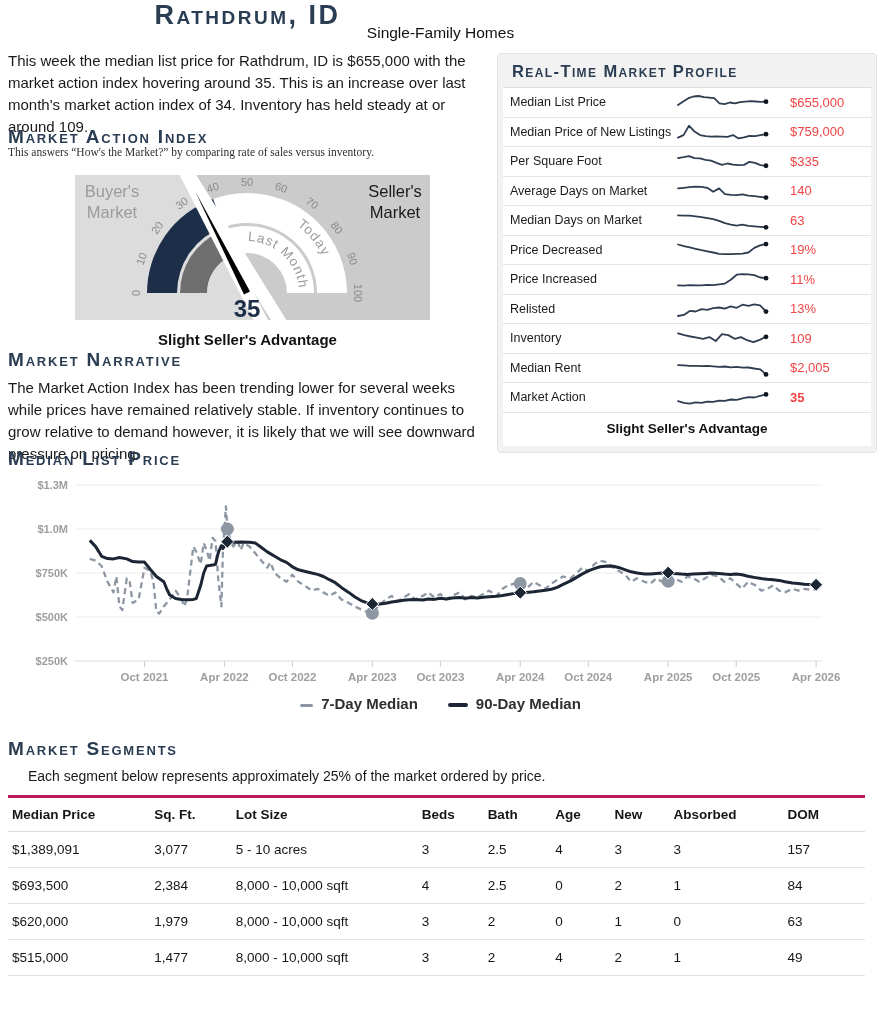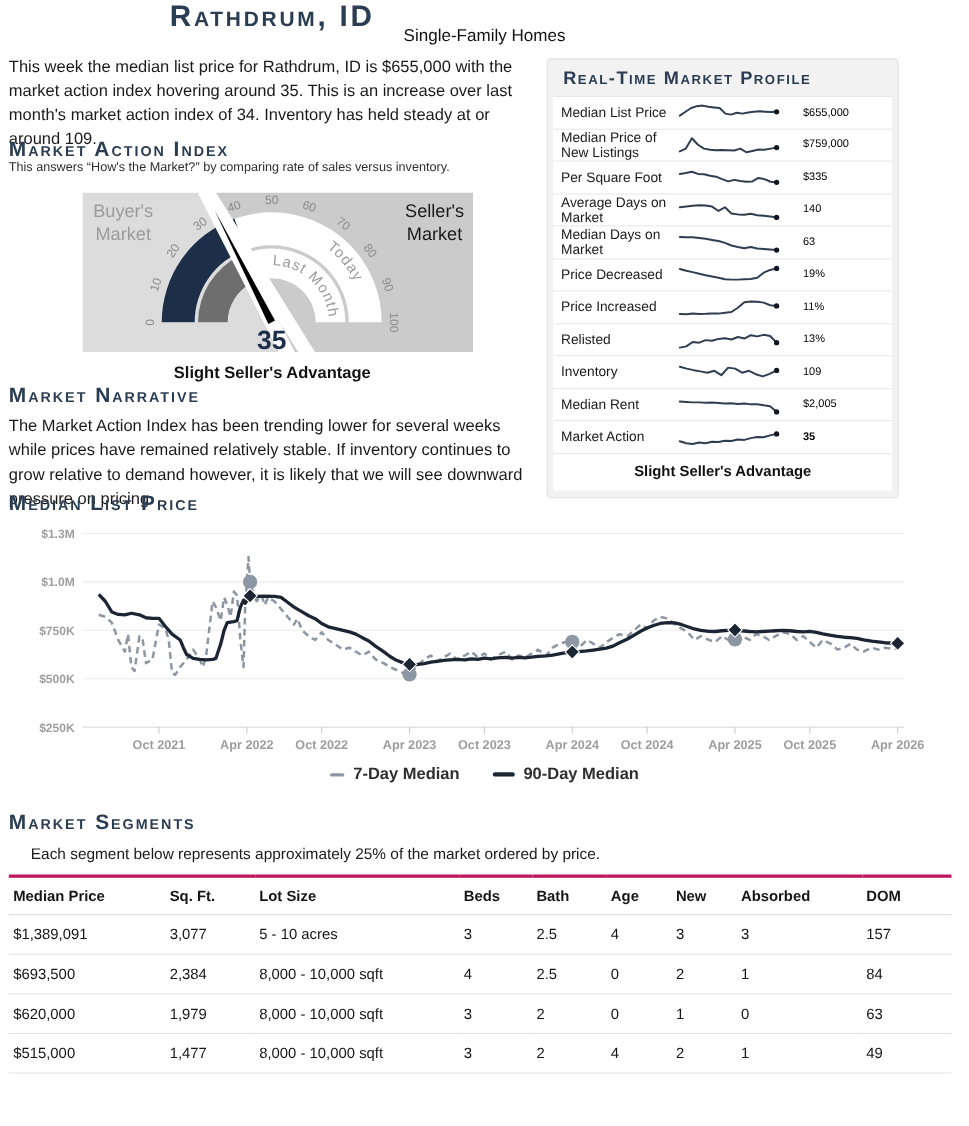--- a/index.html
+++ b/index.html
@@ -3,34 +3,34 @@
 <meta charset="utf-8">
 <style>
   html,body{margin:0;padding:0;background:#fff;}
   body{width:881px;height:1024px;position:relative;font-family:"Liberation Sans",sans-serif;color:#1a1a1a;overflow:hidden;}
   .smallcaps{font-variant:small-caps;color:#2b3d52;font-weight:700;}
   .page-title{position:absolute;top:0px;left:0;width:495px;text-align:center;font-size:27px;letter-spacing:2.5px;}
   .page-subtitle{position:absolute;top:24px;left:0;width:881px;text-align:center;font-size:15.5px;color:#111;}
   .intro{position:absolute;top:50px;left:8px;width:482px;font-size:15px;line-height:22px;}
   .sec-head{font-size:19px;letter-spacing:1.8px;font-variant:small-caps;color:#2b3d52;font-weight:700;}
   .mai-head{position:absolute;top:112px;left:8px;margin-top:14px;}
-  .mai-sub{position:absolute;top:146px;left:8px;font-size:11.5px;color:#2e2e2e;}
+  .mai-sub{position:absolute;top:146px;left:8px;font-size:11.5px;color:#2e2e2e;font-family:Liberation Serif, serif;}
   .gauge-wrap{position:absolute;top:175px;left:75px;width:355px;height:145px;}
   .gauge-caption{position:absolute;top:331px;left:0;width:495px;text-align:center;font-weight:700;font-size:15px;color:#111;}
   .narr-head{position:absolute;top:349px;left:8px;}
   .narr-text{position:absolute;top:377px;left:8px;width:482px;font-size:15px;line-height:22px;}
   .topzone{position:relative;width:881px;height:450px;}
   
-  .panel{position:absolute;top:53px;left:497px;width:320px;background:#f2f2f2;border:1px solid #e2e2e2;border-radius:4px;box-sizing:border-box;padding:0 5px 6px 5px;}
+  .panel{position:absolute;top:53px;left:497px;width:380px;background:#f2f2f2;border:1px solid #e2e2e2;border-radius:4px;box-sizing:border-box;padding:0 5px 6px 5px;}
   .panel-head{padding:8px 9px 6px 9px;font-size:16.5px;letter-spacing:1.4px;}
   .panel-list{background:#fff;border-top:1px solid #dcdcdc;}
   .p-row{display:flex;align-items:center;height:28.5px;border-bottom:1px solid #e4e4e4;background:#fff;padding:0 7px;}
   .p-label{flex:1;font-size:12.5px;color:#1a1a1a;}
   .p-spark{width:103px;height:24px;}
-  .p-value{width:74px;text-align:left;font-size:10px;padding-left:12px;color:#000000;}
+  .p-value{width:74px;text-align:left;font-size:13px;padding-left:12px;color:#ef4444;}
   .p-value.em{font-weight:700;}
   .p-footer{background:#fff;text-align:center;font-weight:700;font-size:13.5px;padding:8px 0 10px 0;color:#111;}
   
   .chart-head{position:absolute;top:448px;left:8px;}
   .bigchart{position:absolute;top:476px;left:0;font-weight:bold;}
   .legend{position:absolute;top:695px;left:0;width:881px;display:flex;justify-content:center;gap:30px;font-size:15px;font-weight:700;color:#2e2e2e;align-items:center;}
   .legend .sw{display:inline-block;border-radius:2px;margin-right:8px;vertical-align:middle;}
   .sw7{width:13px;height:3px;}
   .sw90{width:20px;height:3.5px;}
   

